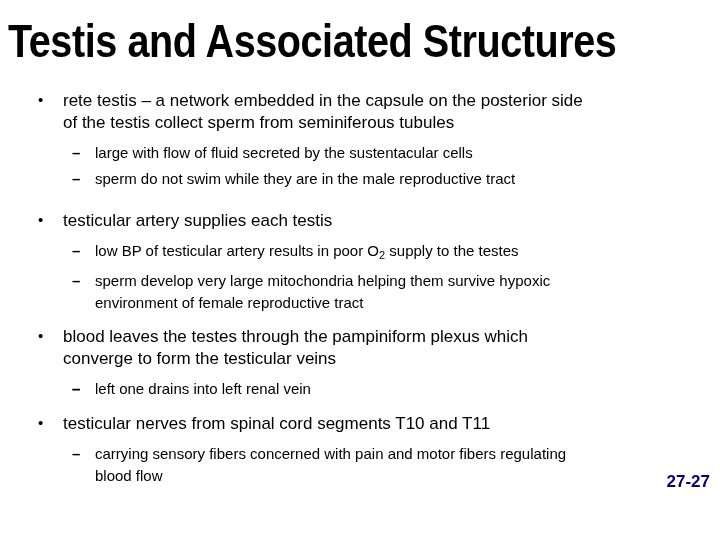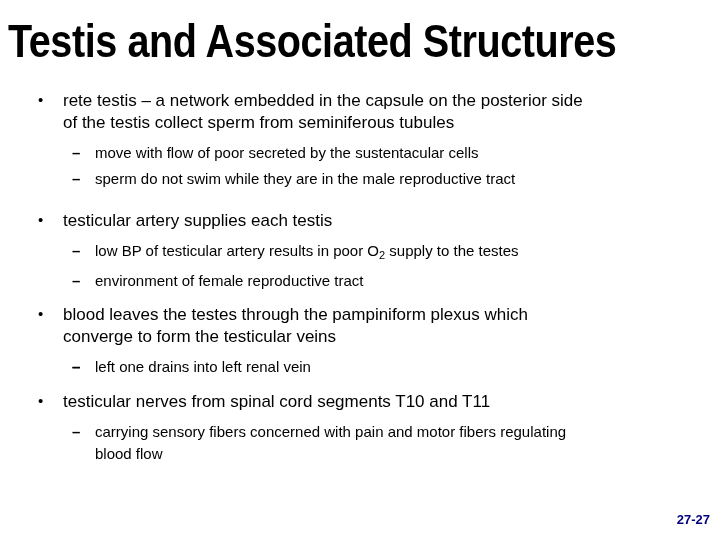--- a/index.html
+++ b/index.html
@@ -63,51 +63,51 @@
     font-weight: bold;
   }
   .b { font-weight: normal; }
   .sb {
     font-size: 11px;
     vertical-align: -3px;
   }
   .page-num {
     position: absolute;
     right: 10px;
-    top: 512px;
-    font-size: 13px;
+    top: 472px;
+    font-size: 17px;
     font-weight: bold;
   }
 </style>
 </head>
 <body>
 
 <div class="slide" style="background: rgb(255, 255, 255); color: rgb(0, 0, 0);">
   <h1 class="title">Testis and Associated Structures</h1>
   <div class="content" id="bullets">
       <div class="group g0">
         <div class="l1"><span class="marker">•</span><span class="b ">rete testis</span><span> – a network embedded in the capsule on the posterior side</span></div>
         <div class="l1"><span>of the testis collect sperm from seminiferous tubules</span></div>
         <div class="subs">
           <div class="subitem">
-            <div class="l2"><span class="dash">–</span><span>move with flow of poor secreted by the </span><span class="b ">sustentacular cells</span></div>
+            <div class="l2"><span class="dash">–</span><span>large with flow of fluid secreted by the </span><span class="b ">sustentacular cells</span></div>
           </div>
           <div class="subitem">
             <div class="l2"><span class="dash">–</span><span>sperm do not swim while they are in the male reproductive tract</span></div>
           </div>
         </div>
       </div>
       <div class="group g1">
         <div class="l1"><span class="marker">•</span><span class="b ">testicular artery</span><span> supplies each testis</span></div>
         <div class="subs">
           <div class="subitem">
             <div class="l2"><span class="dash">–</span><span>low BP of testicular artery results in poor O</span><span class="sb">2</span><span> supply to the testes</span></div>
           </div>
           <div class="subitem">
-            <div class="l2"><span class="dash">–</span></div>
+            <div class="l2"><span class="dash">–</span><span>sperm develop very large mitochondria helping them survive hypoxic</span></div>
             <div class="l2"><span>environment of female reproductive tract</span></div>
           </div>
         </div>
       </div>
       <div class="group g2">
         <div class="l1"><span class="marker">•</span><span>blood leaves the testes through the </span><span class="b ">pampiniform plexus</span><span> which</span></div>
         <div class="l1"><span>converge to form the </span><span class="b ">testicular veins</span></div>
         <div class="subs">
           <div class="subitem">
             <div class="l2"><span class="dash">–</span></div>

